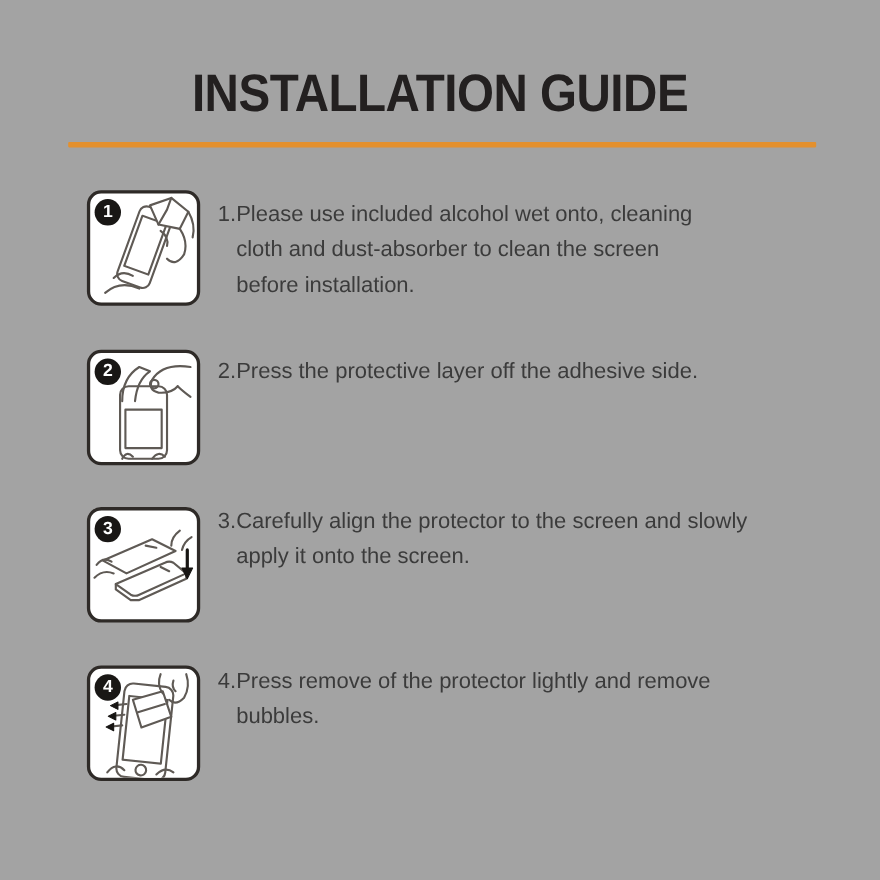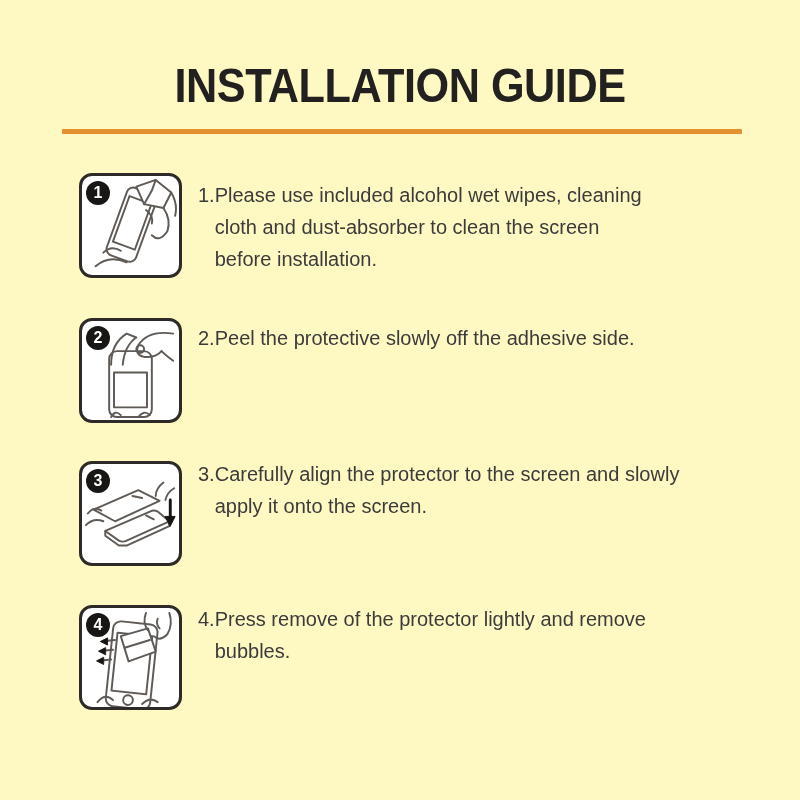--- a/index.html
+++ b/index.html
@@ -1,17 +1,17 @@
 <!DOCTYPE html>
 <html><head>
 <meta charset="utf-8">
 <style>
   html,body{margin:0;padding:0;background:#ffffff;}
   .page{
-    position:relative;width:800px;height:800px;background:#fef9c3;
+    position:relative;width:800px;height:800px;background:#a3a3a3;
     font-family:"Liberation Sans", sans-serif;overflow:hidden;
   }
   .title{
     position:absolute;left:0;right:0;top:58px;text-align:center;
     font-size:48px;font-weight:bold;color:#232020;letter-spacing:-0.5px;
     transform:scaleX(0.9);white-space:nowrap;
   }
   .divider{
     position:absolute;left:62px;top:129px;width:680px;height:5px;
     background:#E3902E;border-radius:1px;
@@ -63,21 +63,21 @@
         <path d="M64,28 L72,14 76,3"></path>
         <path d="M92,16 Q99,28 96,40"></path>
         <path d="M84,32 Q92,44 88,56 Q80,68 72,60"></path>
         <path d="M66,34 Q74,40 72,48"></path>
         <path d="M22,78 Q30,70 40,76"></path>
         <path d="M14,92 Q28,80 46,88"></path>
       </svg>
     </div>
     <div class="text">
       <span class="num">1.</span>
-        <span class="body">Please use included alcohol wet wipes, cleaning
+        <span class="body">Please use included alcohol wet onto, cleaning
 cloth and dust-absorber to clean the screen
 before installation.</span>
     </div>
   </div>
 
   <div class="step s2">
     <div class="illus">
       <div class="badge">2</div>
       <svg viewBox="0 0 100 100" class="art">
         <rect x="28" y="30" width="44" height="68" rx="8" class="fillw"></rect>
@@ -85,21 +85,21 @@
         <path d="M30,44 Q30,22 46,12 L56,16 Q44,24 42,44"></path>
         <path d="M94,12 Q68,8 58,24 Q54,34 64,36 Q76,37 82,30"></path>
         <path d="M94,40 Q86,34 82,30"></path>
         <circle cx="60" cy="28" r="4"></circle>
         <path d="M30,98 Q34,90 40,96"></path>
         <path d="M58,98 Q64,90 70,96"></path>
       </svg>
     </div>
     <div class="text">
       <span class="num">2.</span>
-        <span class="body">Peel the protective slowly off the adhesive side.</span>
+        <span class="body">Press the protective layer off the adhesive side.</span>
     </div>
   </div>
 
   <div class="step s3">
     <div class="illus">
       <div class="badge">3</div>
       <svg viewBox="0 0 100 100" class="art">
         <path d="M24,68 L24,73 38,83 46,83 90,63 90,58"></path>
         <path d="M24,68 L70,48 Q74,46 78,48 L90,58 L46,78 Q42,80 38,78 Z" class="fillw"></path>
         <path d="M66,52 L74,56"></path>

